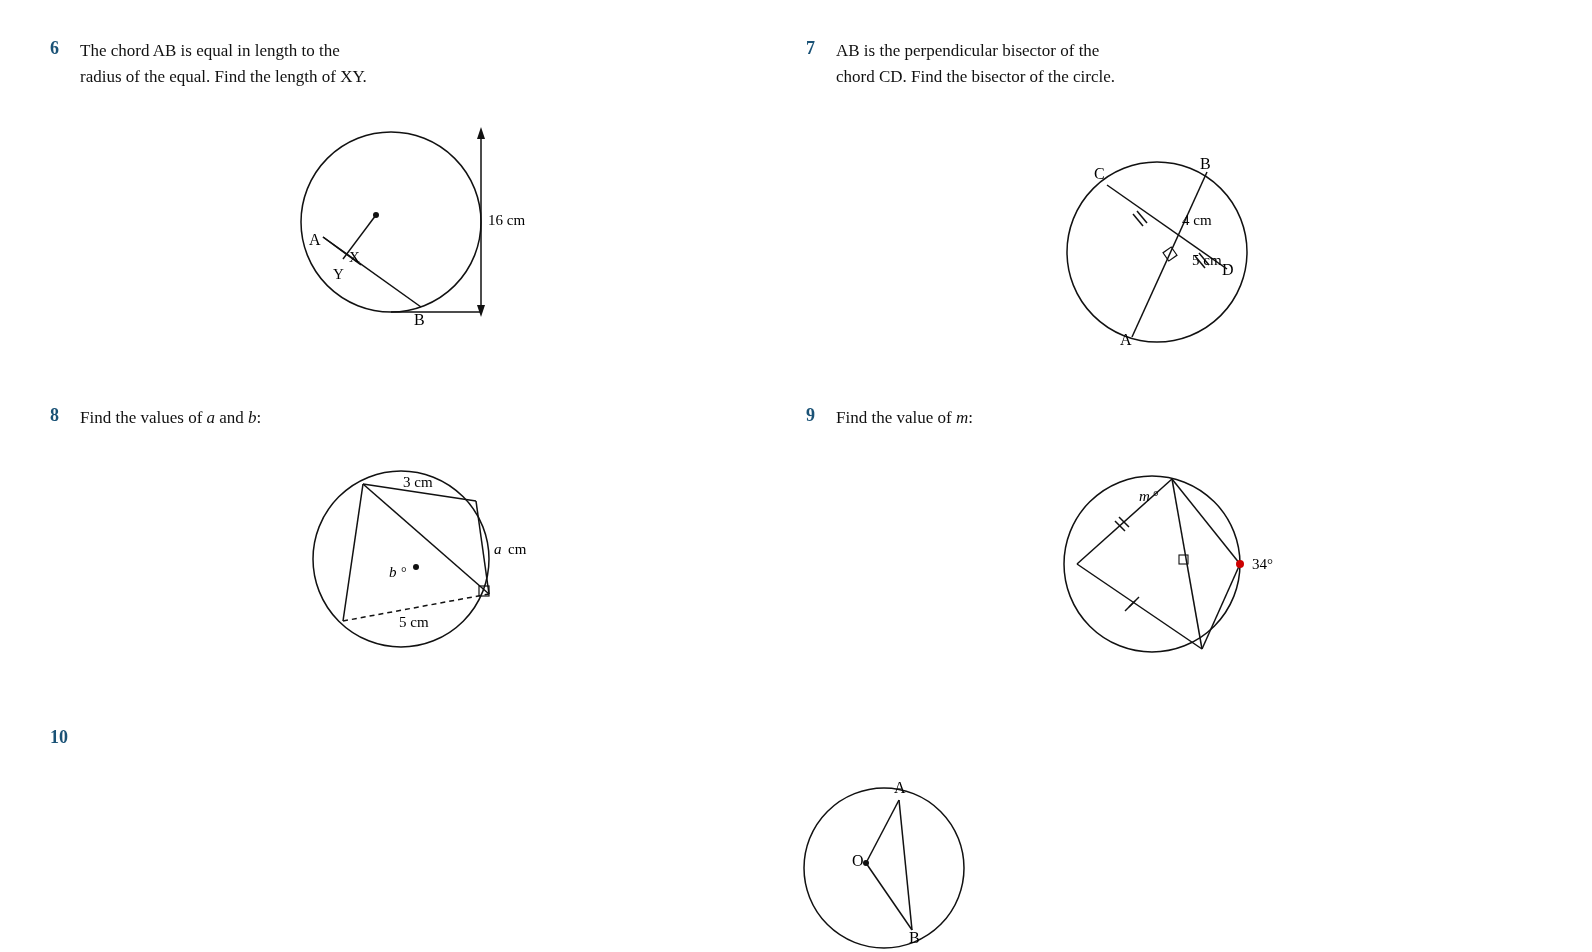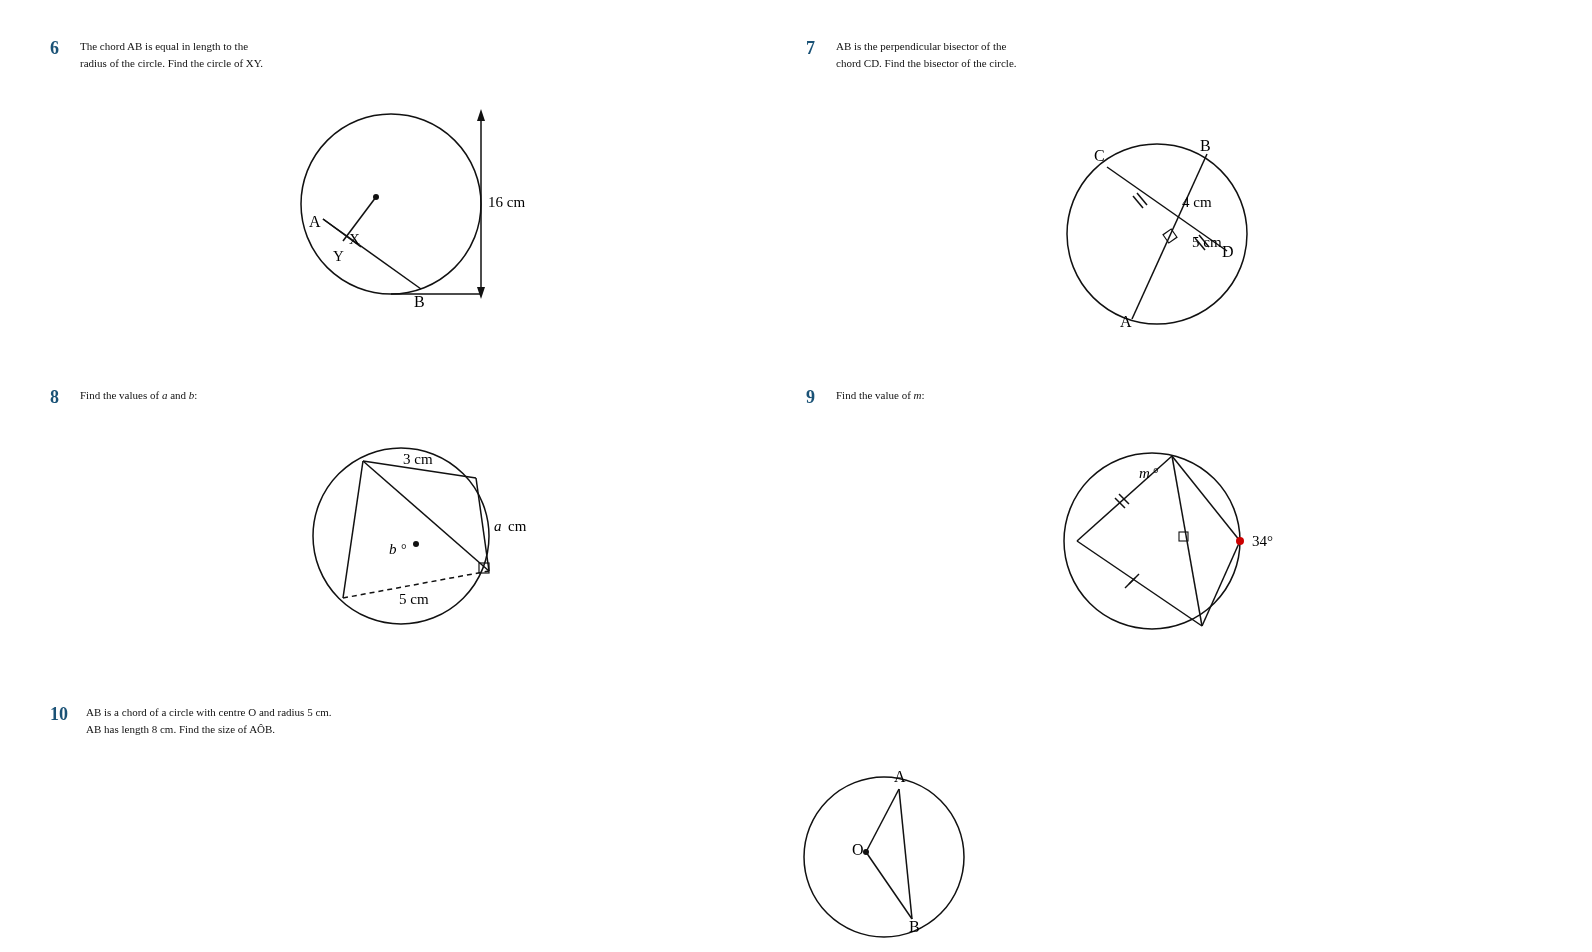--- a/index.html
+++ b/index.html
@@ -28,21 +28,21 @@
       gap: 8px;
       align-items: flex-start;
     }
     .problem-number {
       font-weight: bold;
       color: #1a5276;
       font-size: 18px;
       min-width: 22px;
     }
     .problem-text {
-      font-size: 11px;
+      font-size: 17px;
       line-height: 1.5;
     }
     .diagram-area {
       display: flex;
       justify-content: center;
       align-items: center;
       padding: 10px 0 0 0;
     }
     svg text {
       font-family: "Times New Roman", Times, serif;
@@ -55,21 +55,21 @@
 </head>
 <body>
 
 <div class="page">
 
   <div class="problem">
     <div class="problem-header">
       <span class="problem-number">6</span>
       <span class="problem-text">
         <span>The chord AB is equal in length to the</span><br>
-        <span>radius of the circle. Find the circle of XY.</span>
+        <span>radius of the equal. Find the length of XY.</span>
       </span>
     </div>
     <div class="diagram-area">
       <svg width="260" height="230" viewBox="0 0 260 230">
 
         <circle cx="110" cy="115" r="90" fill="none" stroke="#111" stroke-width="1.5"></circle>
 
         <line x1="200" y1="25" x2="200" y2="205" stroke="#111" stroke-width="1.5"></line>
 
         <polygon points="200,20 196,32 204,32" fill="#111"></polygon>
@@ -208,26 +208,22 @@
 
         <text x="215" y="120" font-size="15">34°</text>
 
         <text x="102" y="52" font-size="15" font-style="italic">m</text>
         <text x="116" y="52" font-size="14">°</text>
       </svg>
     </div>
   </div>
 
   <div class="problem problem-10" style="grid-column:1/3; display:flex; flex-direction:column; gap:10px;">
-    <div style="display:flex; gap:8px; align-items:flex-start;">
+    <div style="display:flex; gap:20px; align-items:flex-start;">
       <span class="problem-number" style="font-weight:bold; color:#1a5276; font-size:18px; min-width:28px;">10</span>
-      <span class="problem-text">
-        <span>AB is a chord of a circle with centre O and radius 5 cm.</span><br>
-        <span>AB has length 8 cm.  Find the size of AÔB.</span>
-      </span>
     </div>
     <div style="display:flex; justify-content:center; padding-left:200px;">
       <svg width="190" height="200" viewBox="0 0 190 200">
 
         <circle cx="90" cy="110" r="80" fill="none" stroke="#111" stroke-width="1.5"></circle>
 
         <circle cx="72" cy="105" r="3" fill="#111"></circle>
         <text x="58" y="108" font-size="16">O</text>
 
         <text x="100" y="35" font-size="16">A</text>

